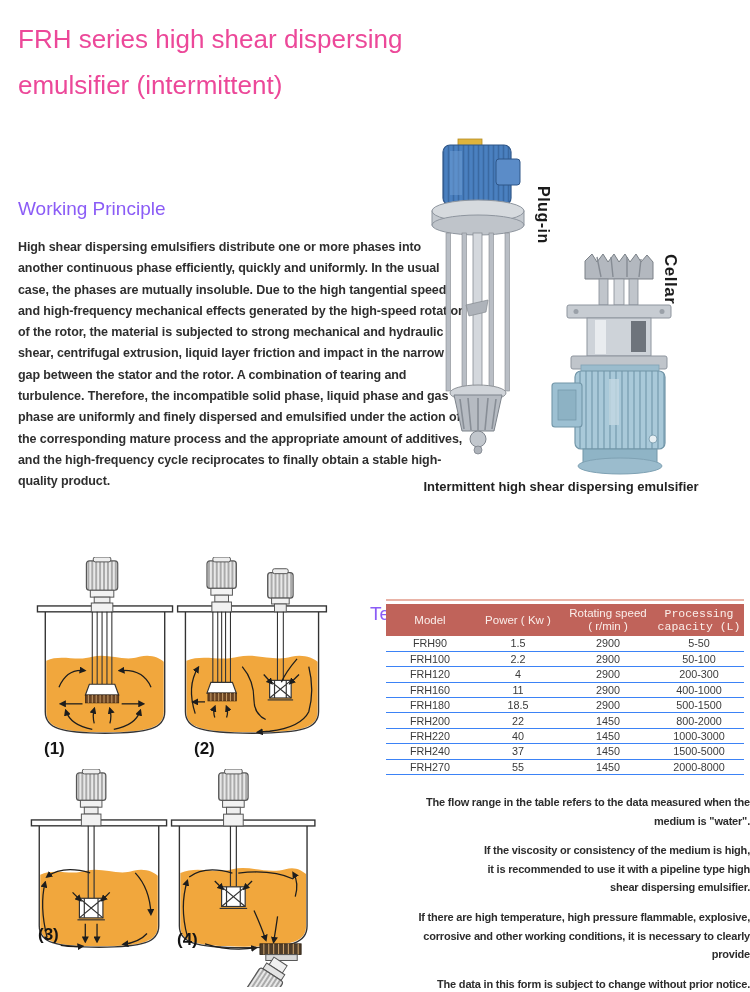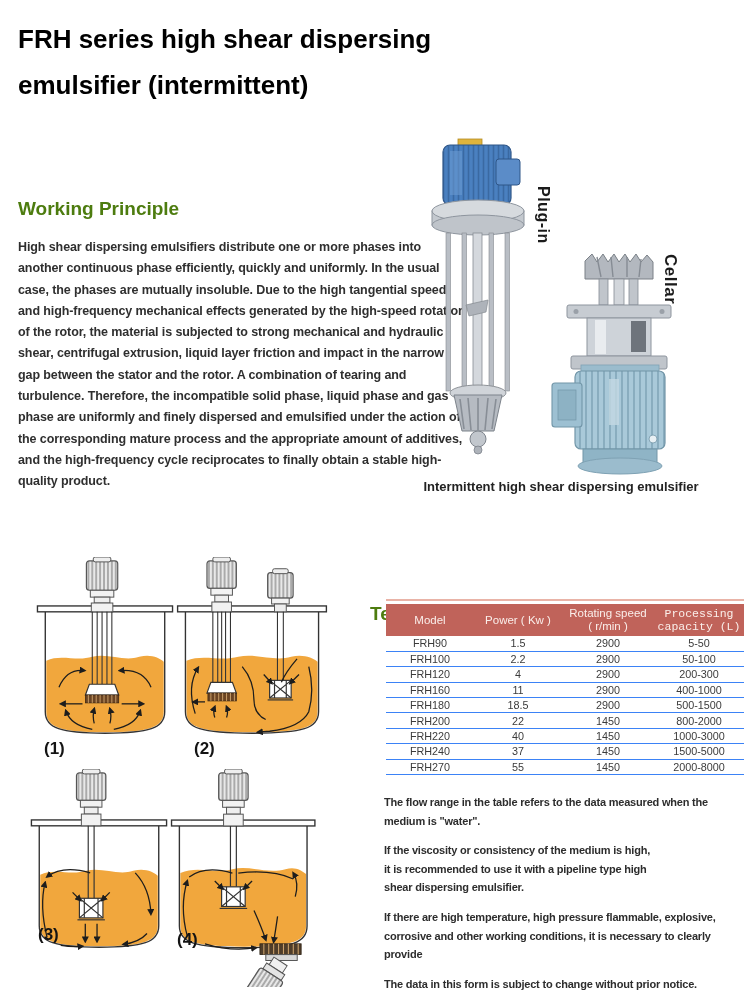--- a/index.html
+++ b/index.html
@@ -5,24 +5,24 @@
   * { margin:0; padding:0; box-sizing:border-box; }
   html,body { background:#ffffff; }
   .page {
     position:relative; width:750px; height:992px; background:#ffffff;
     font-family:"Liberation Sans", sans-serif; overflow:hidden;
   }
   .pre { white-space:pre-line; }
 
   .page-title {
     position:absolute; left:18px; top:16px; width:470px;
-    font-size:26px; font-weight:700; line-height:46px; color:#000000;
+    font-size:26px; font-weight:400; line-height:46px; color:#ec4899;
   }
   .section-heading {
-    font-size:19px; font-weight:700; color:#4d7c0f;
+    font-size:19px; font-weight:400; color:#8b5cf6;
   }
   .wp-heading { position:absolute; left:18px; top:198px; }
   .wp-body {
     position:absolute; left:18px; top:237px; width:450px;
     font-size:12.5px; font-weight:700; color:#2f2f2f; line-height:21.3px;
     letter-spacing:-0.1px;
   }
 
   .product-photo { position:absolute; }
   .photo-plugin { left:426px; top:137px; }
@@ -70,21 +70,21 @@
     padding:0; border-bottom:1px solid #3b82f6; font-weight:400;
   }
   .col-model { width:88px; } .col-power { width:88px; }
   .col-speed { width:92px; } .col-cap { width:90px;font-family:Liberation Mono, monospace; }
 
   .notes {
     position:absolute; left:384px; top:793px; width:366px;
     font-size:11px; font-weight:700; color:#2d2d2d; line-height:18.6px;
     letter-spacing:-0.2px;
   }
-  .notes p { margin-bottom:11px; }
+  .notes p { margin-bottom:11px;text-align:right; }
 </style>
 </head>
 <body>
 
 <div class="page">
 
   <h1 class="page-title pre">FRH series high shear dispersing
 emulsifier (intermittent)</h1>
 
   <h2 class="section-heading wp-heading">Working Principle</h2>

